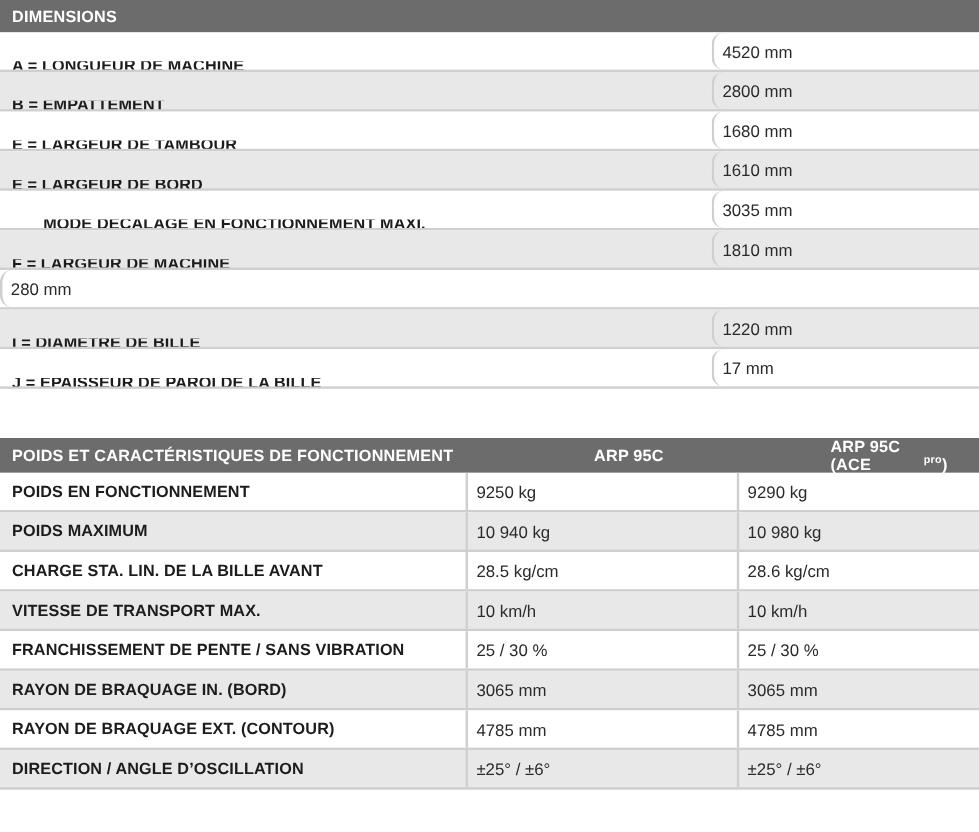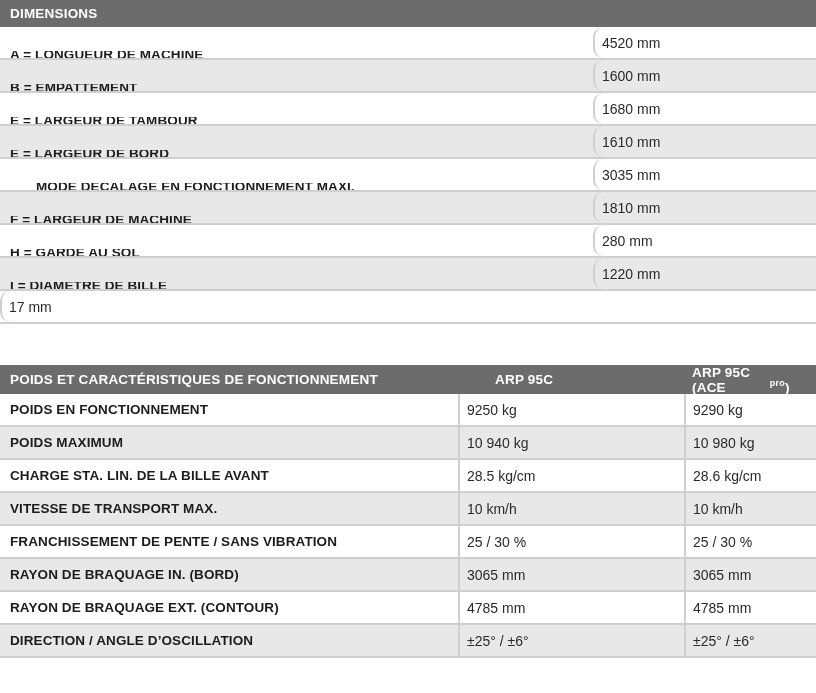--- a/index.html
+++ b/index.html
@@ -55,66 +55,66 @@
   }
   .val {
     font-weight: normal;
     font-size: 14px;
     border-left: 2px solid #cfcfcf;
     padding-left: 7px;
     color: #2a2a2a;
   }
   .t1 .lbl { width: 593px; margin-top: 24px; }
   .t1 .val { width: 221px; border-radius: 10px; }
-  .t2 .lbl { width: 458px; }
+  .t2 .lbl { width: 388px; }
   .t2 .v1  { width: 198px; }
   .t2 .v2  { width: 104px; margin-left: 28px; }
   .row.indent .lbl { padding-left: 36px; }
 </style>
 </head>
 <body>
 
 <div class="spec-table t1">
   <div class="thead">
     <span>DIMENSIONS</span>
   </div>
   <div class="tbody">
     <div class="row">
       <div class="cell lbl">A = LONGUEUR DE MACHINE</div>
       <div class="cell val">4520 mm</div>
     </div>
     <div class="row">
       <div class="cell lbl">B = EMPATTEMENT</div>
-      <div class="cell val">1600 mm</div>
+      <div class="cell val">2800 mm</div>
     </div>
     <div class="row">
       <div class="cell lbl">E = LARGEUR DE TAMBOUR</div>
       <div class="cell val">1680 mm</div>
     </div>
     <div class="row">
       <div class="cell lbl">E = LARGEUR DE BORD</div>
       <div class="cell val">1610 mm</div>
     </div>
     <div class="row indent">
       <div class="cell lbl">MODE DÉCALAGE EN FONCTIONNEMENT MAXI.</div>
       <div class="cell val">3035 mm</div>
     </div>
     <div class="row">
       <div class="cell lbl">F = LARGEUR DE MACHINE</div>
       <div class="cell val">1810 mm</div>
     </div>
     <div class="row">
-      <div class="cell lbl">H = GARDE AU SOL</div>
       <div class="cell val">280 mm</div>
     </div>
     <div class="row">
       <div class="cell lbl">I = DIAMÈTRE DE BILLE</div>
       <div class="cell val">1220 mm</div>
     </div>
     <div class="row">
+      <div class="cell lbl">J = ÉPAISSEUR DE PAROI DE LA BILLE</div>
       <div class="cell val">17 mm</div>
     </div>
   </div>
 </div>
 
 <div class="spec-table t2">
   <div class="thead">
     <span class="h-title">POIDS ET CARACTÉRISTIQUES DE FONCTIONNEMENT</span>
     <span class="h-col1">ARP 95C</span>
     <span class="h-col2"><span>ARP 95C (ACE</span><sup>pro</sup><span>)</span></span>

